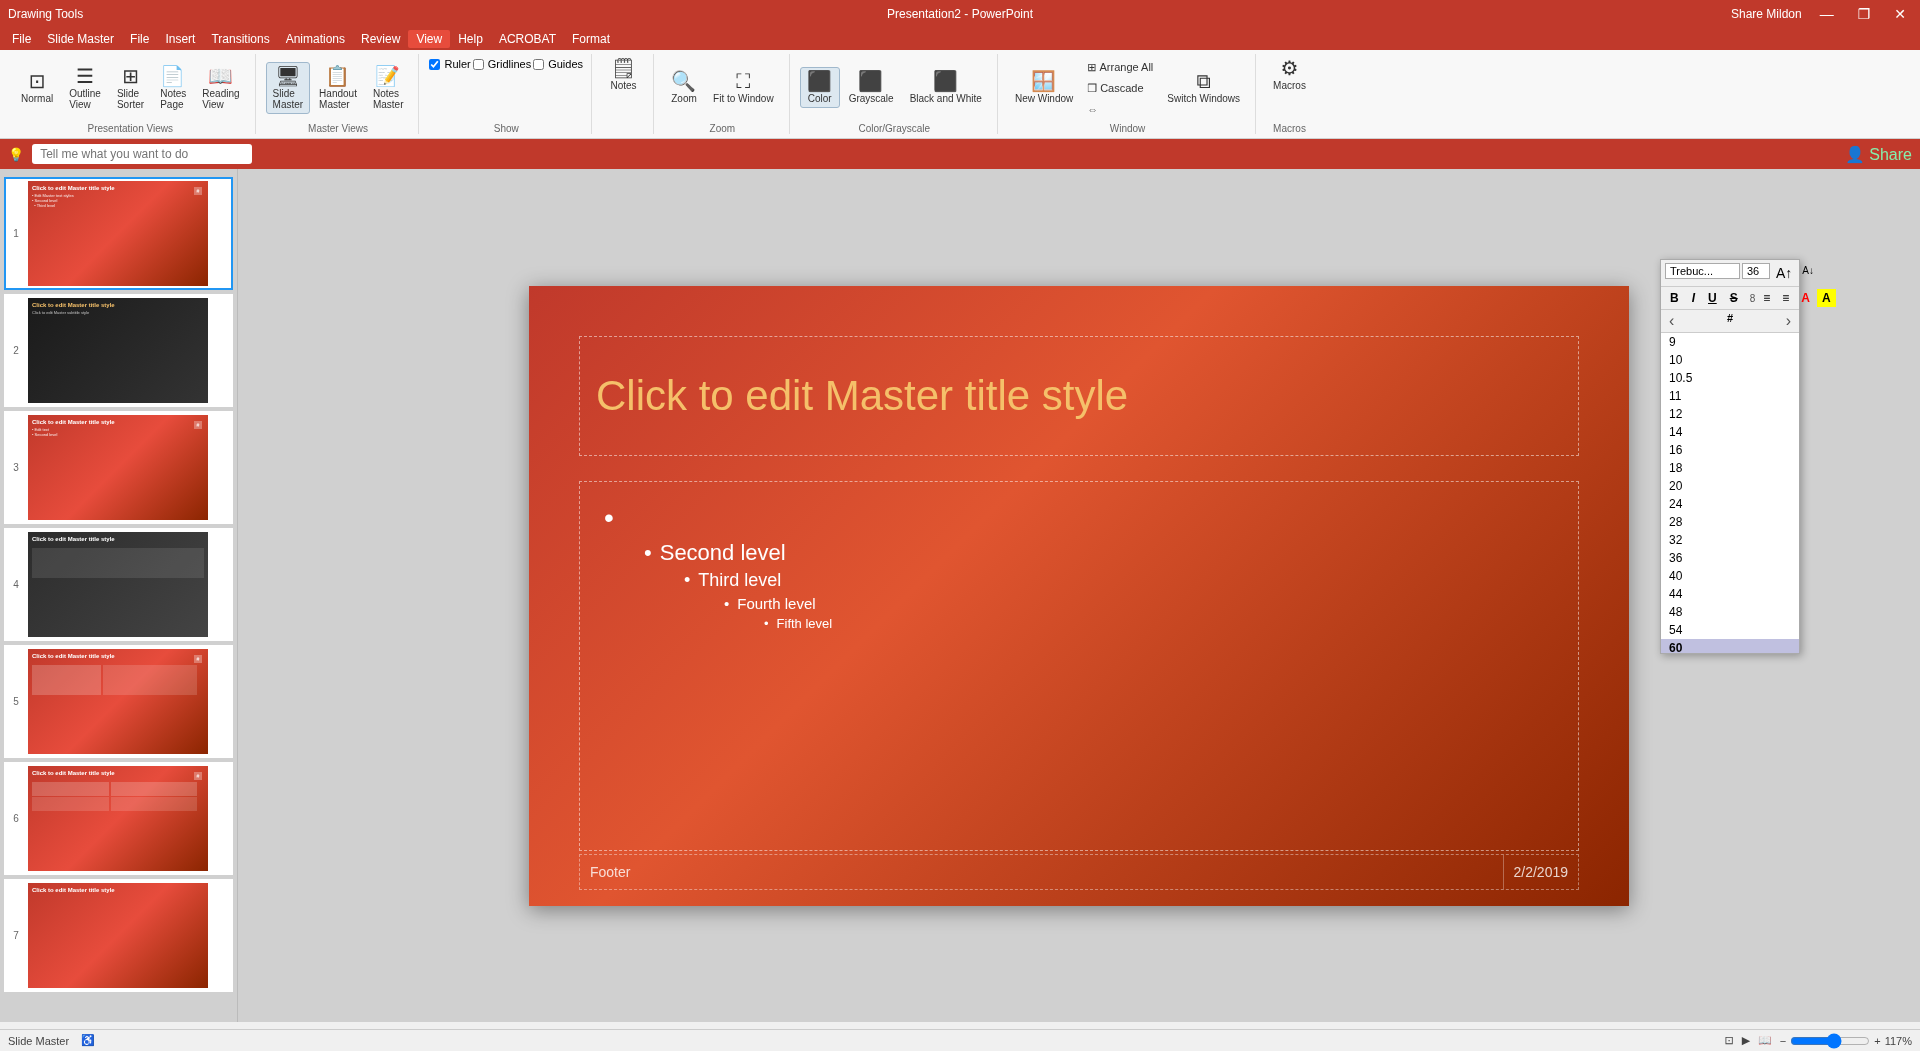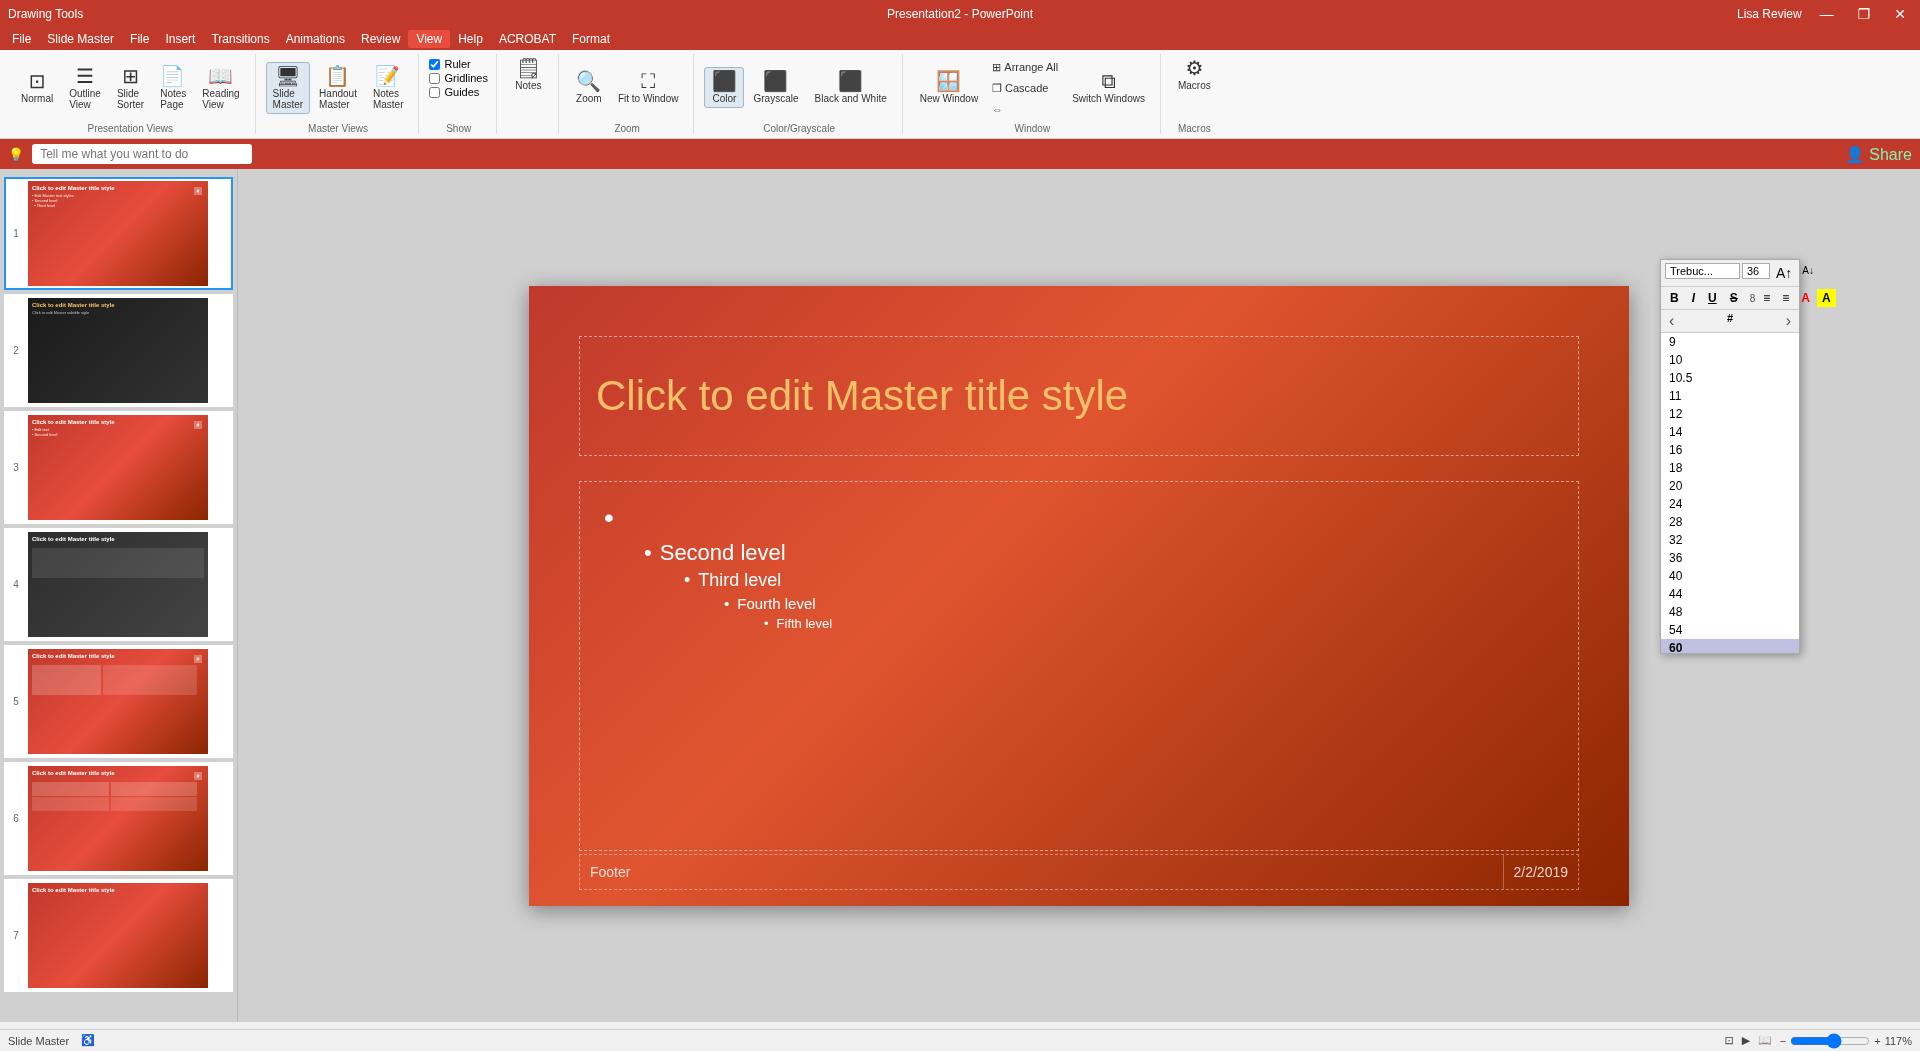--- a/index.html
+++ b/index.html
@@ -91,21 +91,21 @@
       align-items: center;
       cursor: pointer;
       padding: 2px 4px;
       border-radius: 2px;
       font-size: 11px;
       color: #333;
       border: 1px solid transparent;
       gap: 3px;
     }
 
-    .ribbon-checkboxes { display: flex; flex-direction: column; gap: 2px; padding: 4px 0; }
+    .ribbon-checkboxes { display: flex; flex-direction: row; gap: 2px; padding: 4px 0; }
     .ribbon-checkbox { display: flex; align-items: center; gap: 4px; font-size: 11px; cursor: pointer; }
     .ribbon-checkbox input { width: 11px; height: 11px; cursor: pointer; }
 
     .search-bar {
       background: #c0392b;
       height: 30px;
       display: flex;
       align-items: center;
       padding: 0 8px;
       gap: 8px;
@@ -315,21 +315,21 @@
     .zoom-control { display: flex; align-items: center; gap: 4px; }
     .zoom-slider { width: 80px; }
   </style>
 </head>
 <body>
 
 <div class="title-bar">
   <span>Drawing Tools</span>
   <span class="title-bar-center">Presentation2 - PowerPoint</span>
   <div class="title-bar-right">
-    <span>Lisa Review</span>
+    <span>Share Mildon</span>
     <span class="title-btn">—</span>
     <span class="title-btn">❐</span>
     <span class="title-btn">✕</span>
   </div>
 </div>
 
 <div class="menu-bar">
   <span class="menu-item">File</span>
   <span class="menu-item">Slide Master</span>
   <span class="menu-item">File</span>

